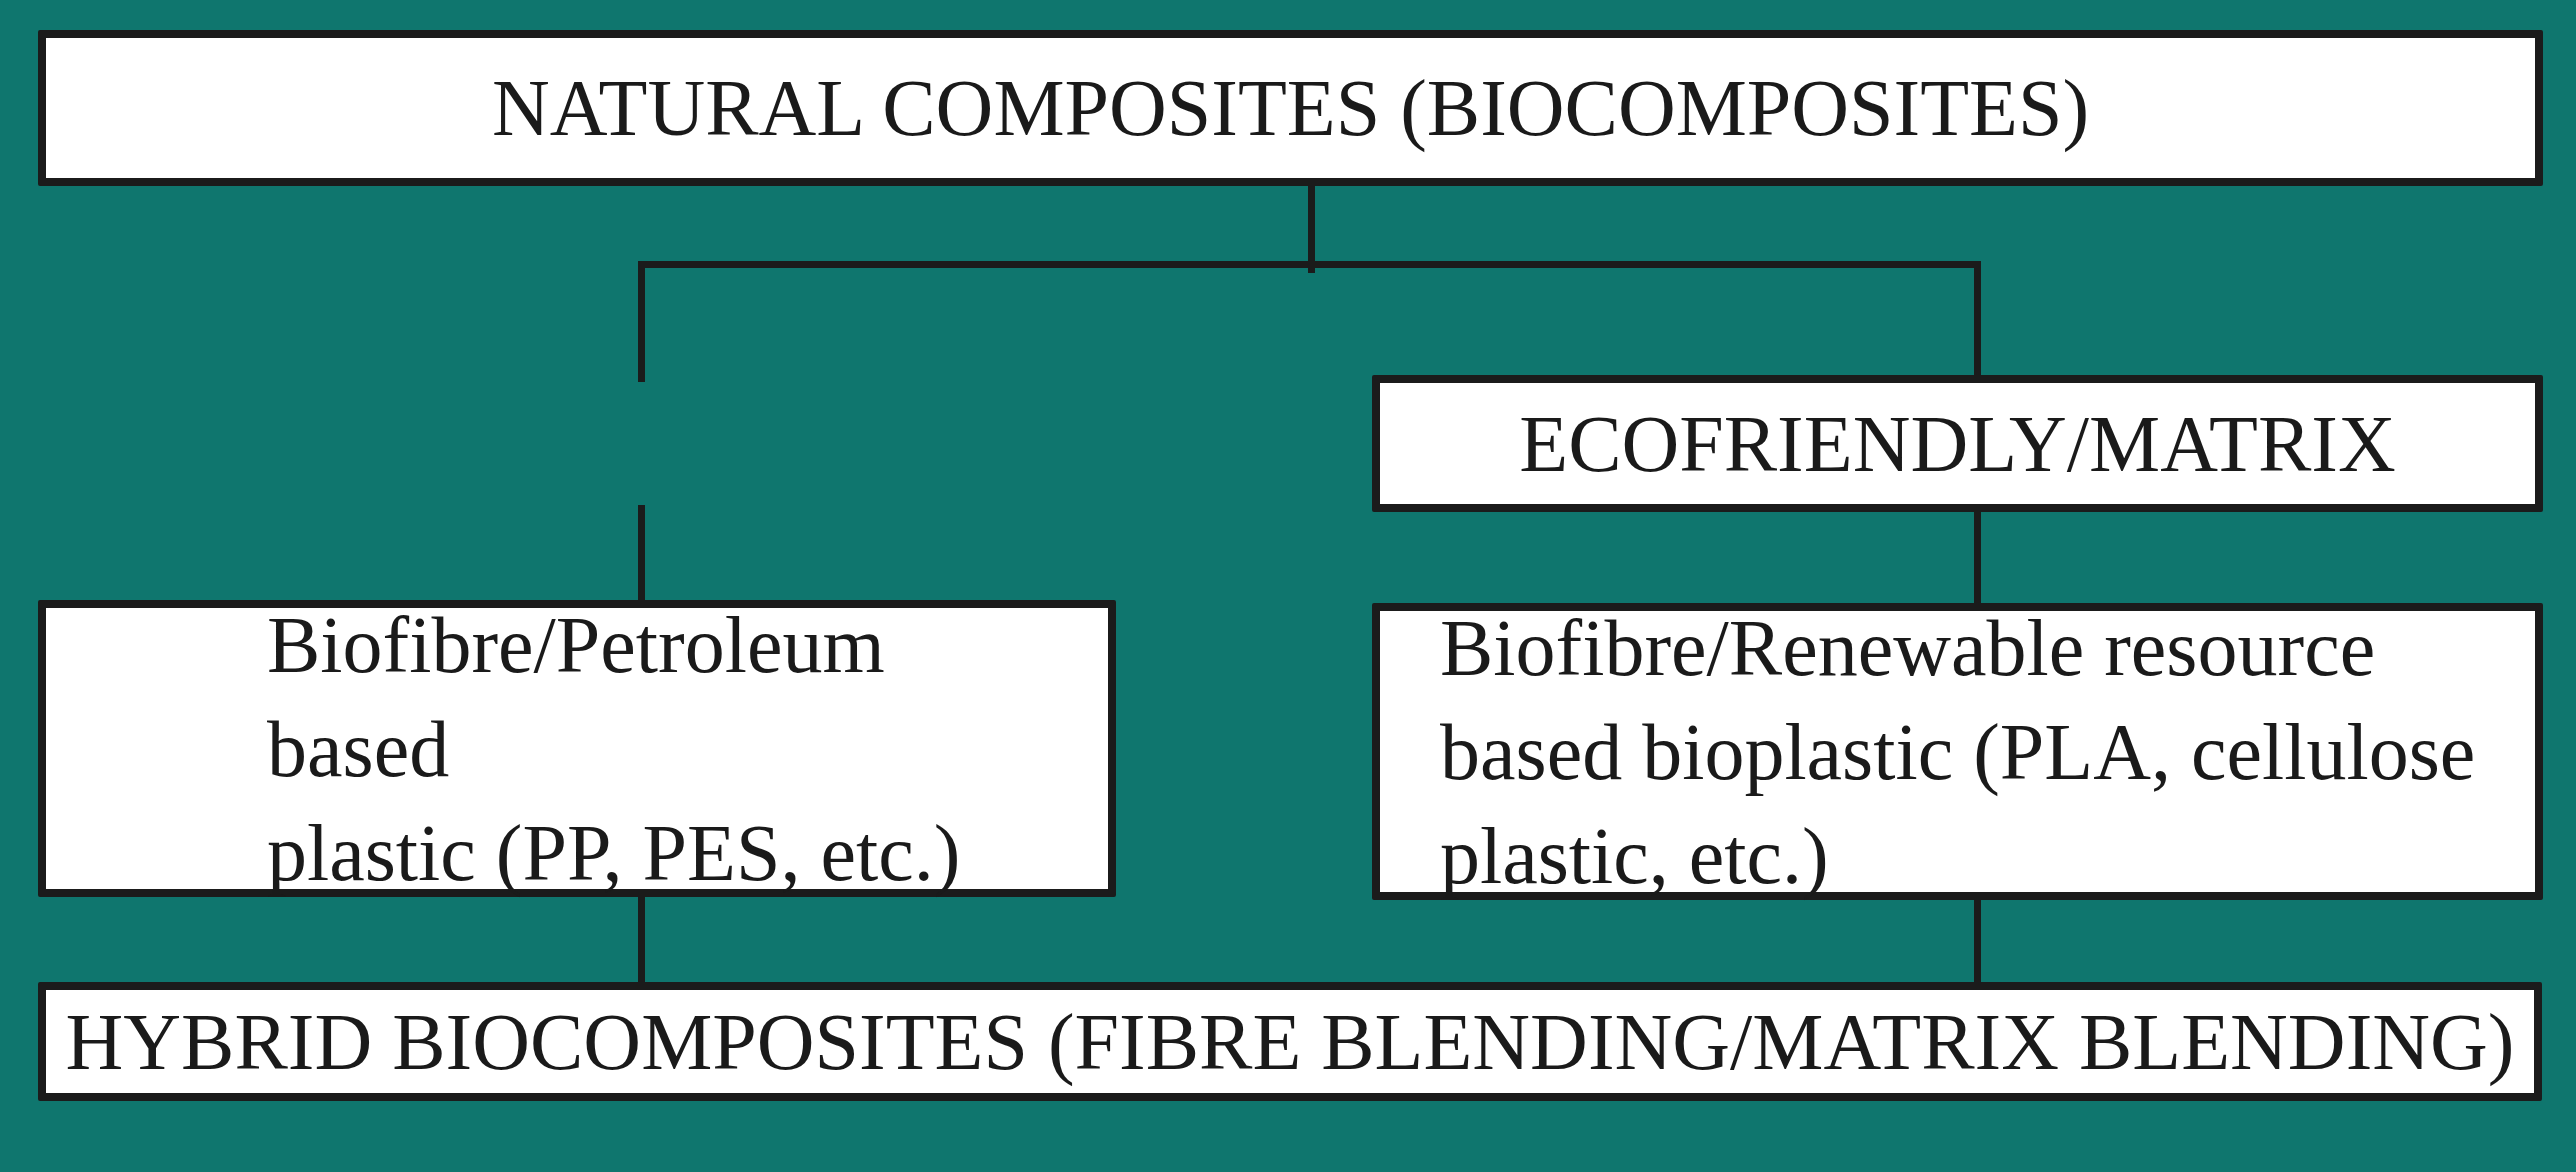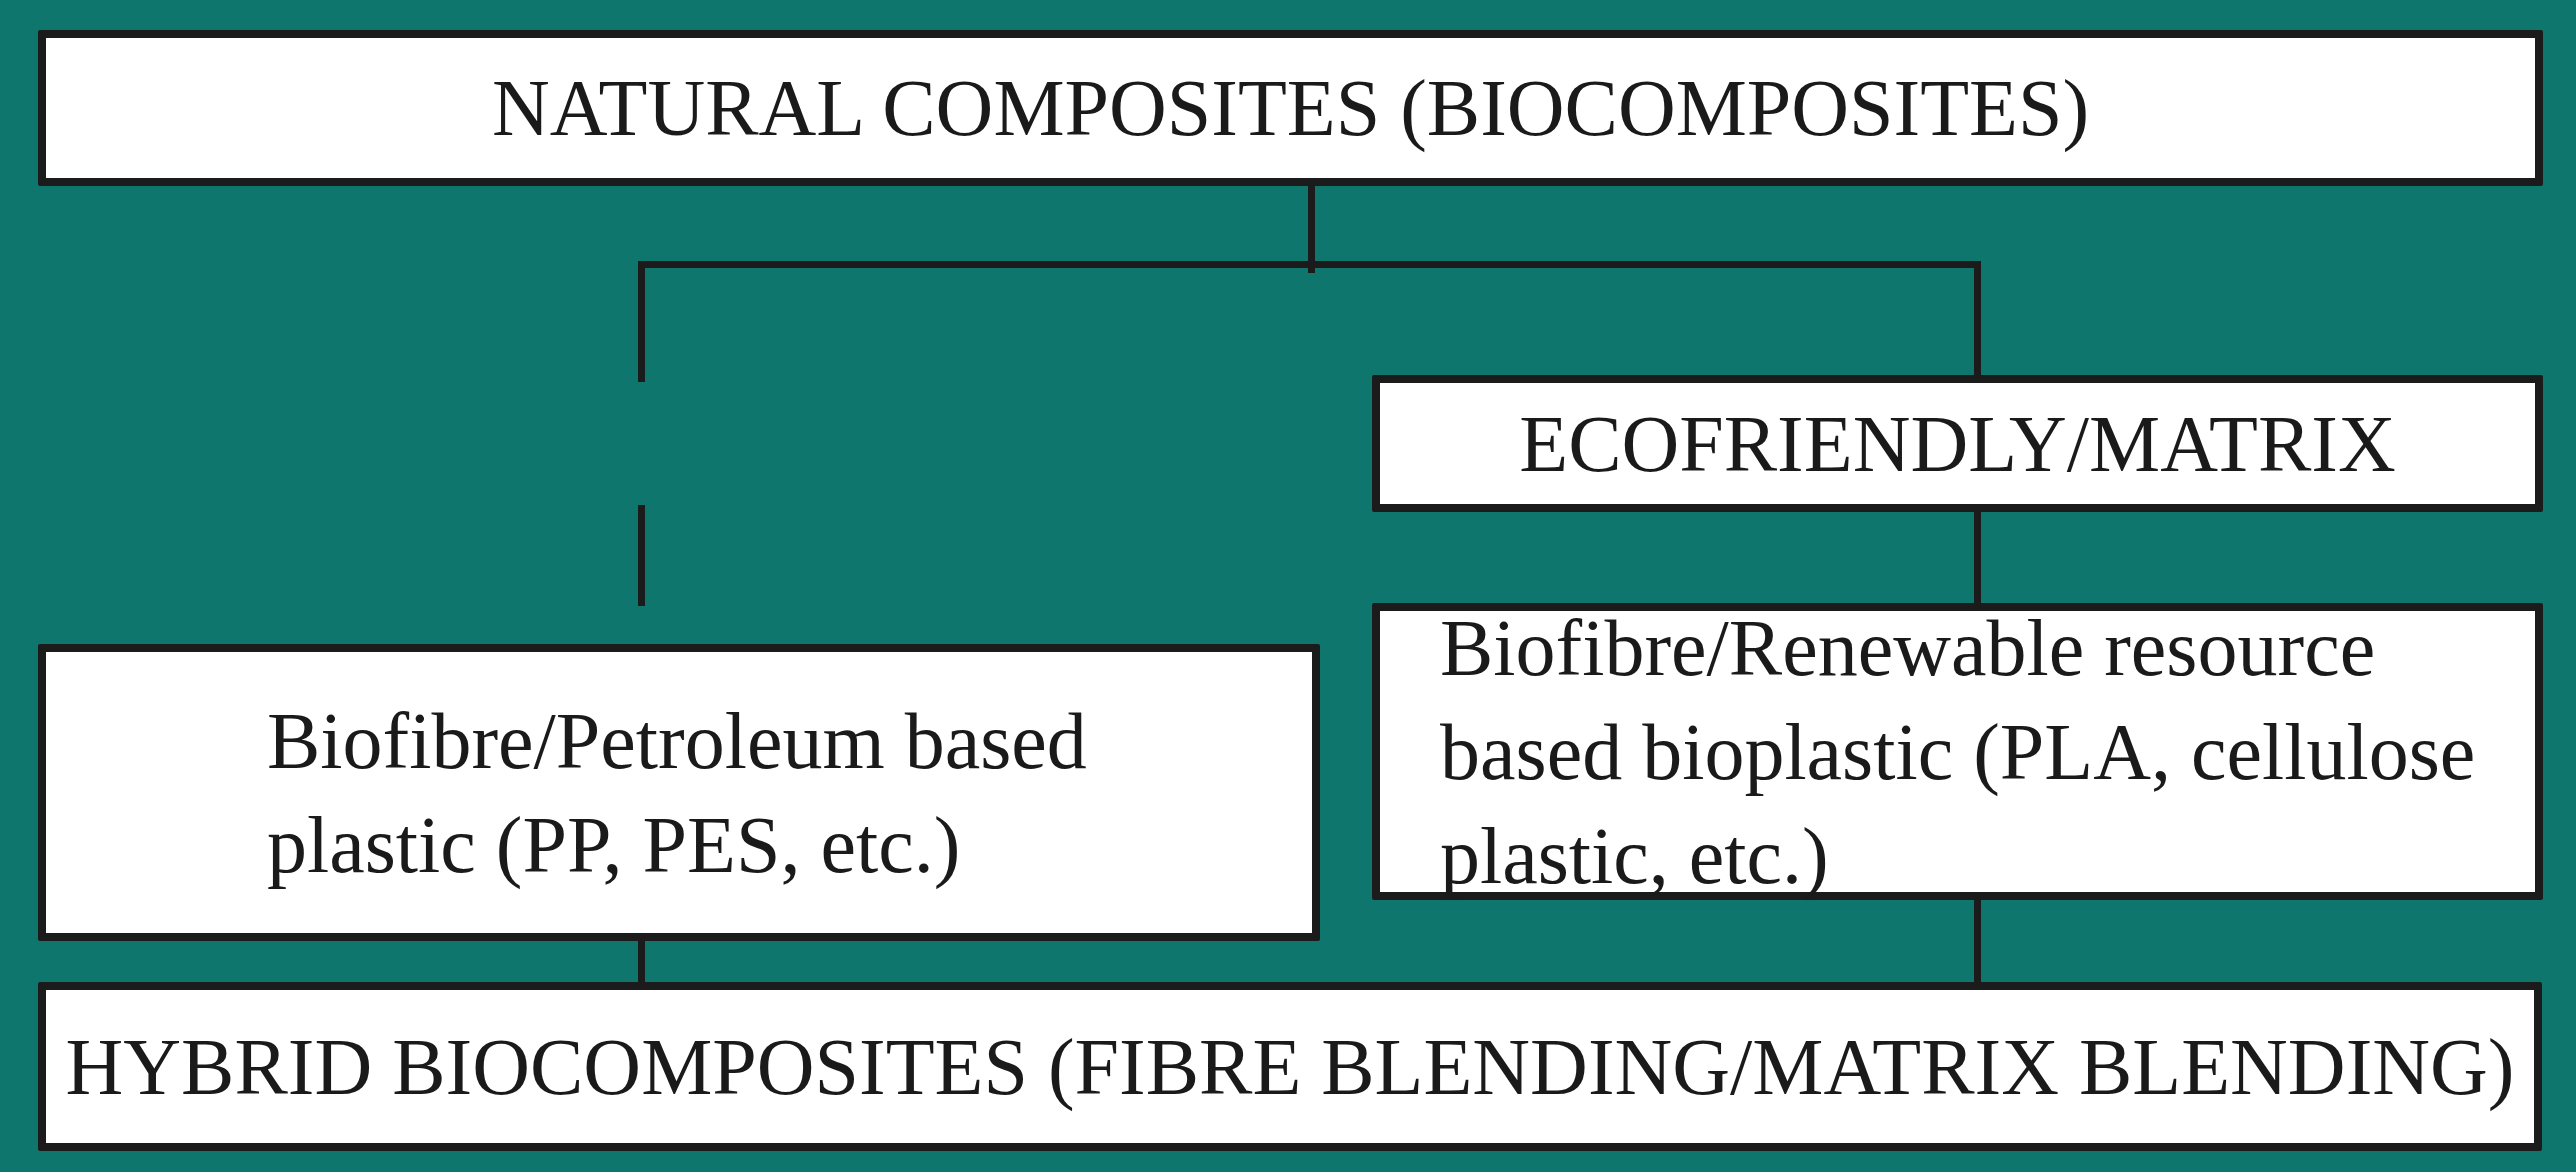--- a/index.html
+++ b/index.html
@@ -35,23 +35,23 @@
   }
   .node.detail .label { line-height: 1.3; }
   .line {
     position: absolute;
     background: #1b1b1b;
   }
   
   .box-root    { left: 38px;   top: 30px;  width: 2505px; height: 156px; }
   .box-partly  { left: 38px;   top: 376px; width: 1191px; height: 136px; }
   .box-green   { left: 1372px; top: 375px; width: 1171px; height: 137px; }
-  .box-ldetail { left: 38px;   top: 600px; width: 1282px; height: 297px; padding-left: 221px; padding-right: 40px; margin-top: 44px; }
+  .box-ldetail { left: 38px;   top: 600px; width: 1078px; height: 297px; padding-left: 221px; padding-right: 40px; }
   .box-rdetail { left: 1372px; top: 603px; width: 1171px; height: 297px; padding-left: 60px;  padding-right: 20px; }
-  .box-merge   { left: 38px;   top: 982px; width: 2504px; height: 169px; }
+  .box-merge   { left: 38px;   top: 982px; width: 2504px; height: 119px; }
   
   .stem            { left: 1308px; top: 179px; width: 7px;    height: 94px; }
   .branch          { left: 638px;  top: 261px; width: 1342px; height: 7px; }
   .l-drop-top      { left: 638px;  top: 261px; width: 7px;    height: 121px; }
   .r-drop-top      { left: 1974px; top: 261px; width: 7px;    height: 120px; }
   .l-drop-mid      { left: 638px;  top: 505px; width: 7px;    height: 101px; }
   .r-drop-mid      { left: 1974px; top: 505px; width: 7px;    height: 105px; }
   .l-drop-bottom   { left: 638px;  top: 890px; width: 7px;    height: 99px; }
   .r-drop-bottom   { left: 1974px; top: 894px; width: 7px;    height: 95px; }
 </style>

